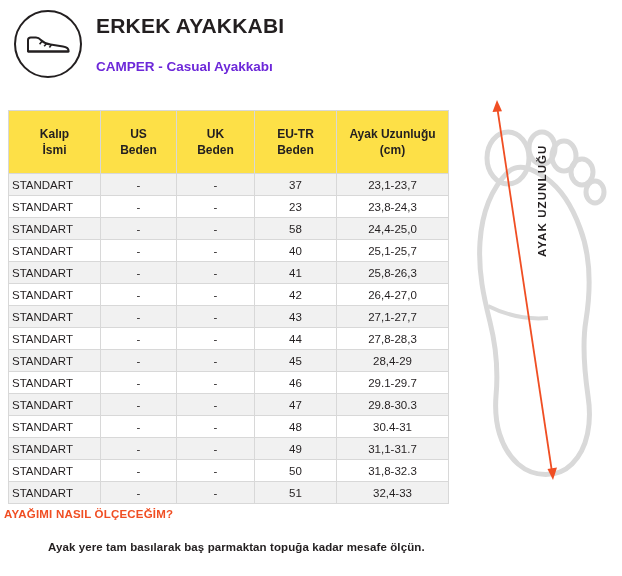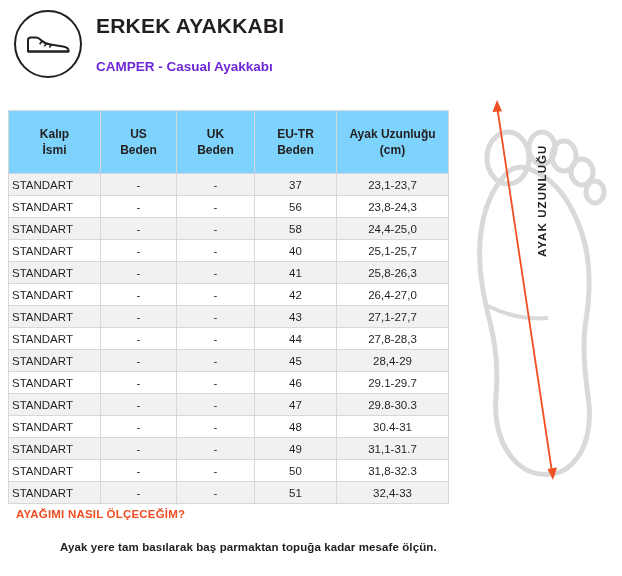--- a/index.html
+++ b/index.html
@@ -85,21 +85,21 @@
     height: 21px;
     padding: 0;
   }
   table.size-table thead th {
     height: 62px;
     font-size: 12px;
     font-weight: bold;
     text-align: center;
     vertical-align: middle;
     line-height: 1.35;
-    background: #7dd3fc;
+    background: #fde047;
   }
   table.size-table tbody td {
     text-align: center;
     vertical-align: middle;
   }
   table.size-table tbody td.kalip {
     text-align: left;
     padding-left: 3px;
   }
   tbody tr:nth-child(odd) td {
@@ -134,21 +134,21 @@
     font-size: 11.5px;
     font-weight: bold;
     letter-spacing: 1.1px;
     color: #231f20;
     white-space: nowrap;
   }
 
   
   .footer {
     position: absolute;
-    left: 16px;
+    left: 4px;
     top: 508px;
     width: 606px;
   }
   .footer-title {
     font-size: 11.5px;
     font-weight: bold;
     color: #f04e23;
     letter-spacing: 0.2px;
     margin-bottom: 21px;
   }
@@ -223,21 +223,21 @@
             <td class="kalip">STANDART</td>
             <td>-</td>
             <td>-</td>
             <td>37</td>
             <td>23,1-23,7</td>
           </tr>
           <tr>
             <td class="kalip">STANDART</td>
             <td>-</td>
             <td>-</td>
-            <td>56</td>
+            <td>23</td>
             <td>23,8-24,3</td>
           </tr>
           <tr>
             <td class="kalip">STANDART</td>
             <td>-</td>
             <td>-</td>
             <td>58</td>
             <td>24,4-25,0</td>
           </tr>
           <tr>

